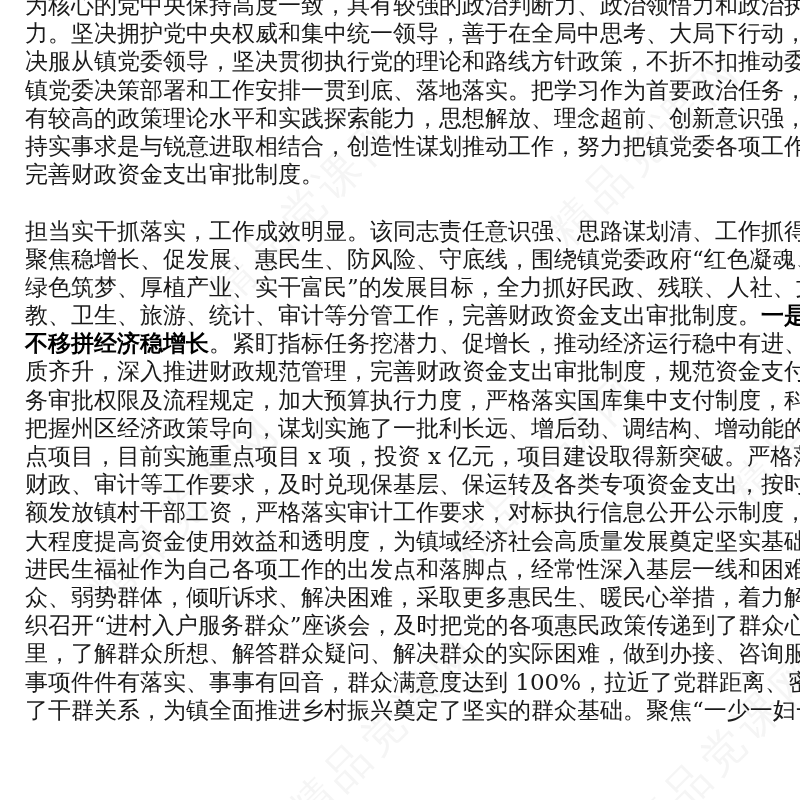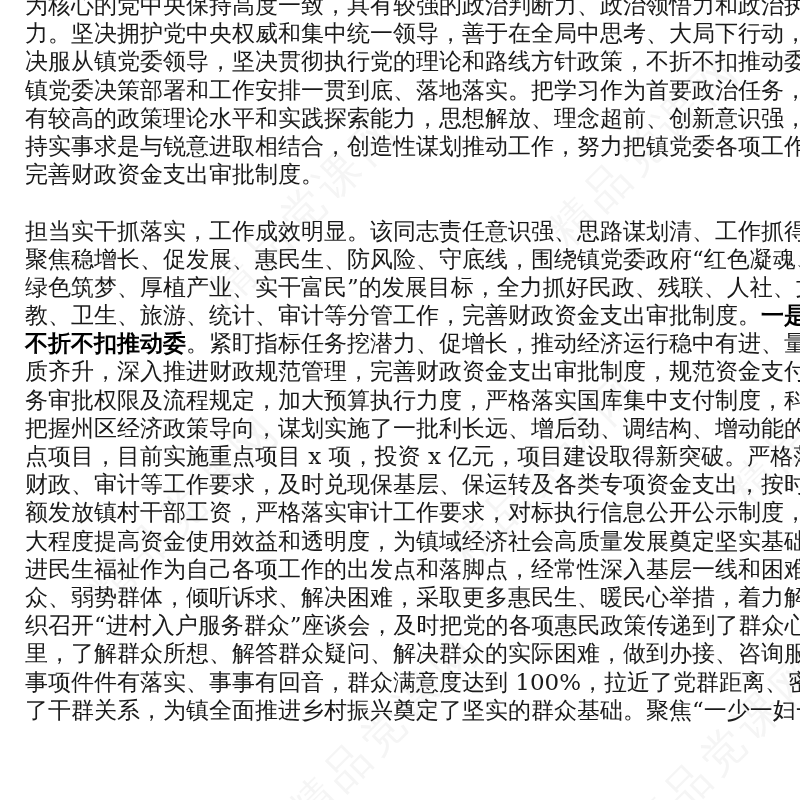--- a/index.html
+++ b/index.html
@@ -50,21 +50,21 @@
         <div class="line"><span>有较高的政策理论水平和实践探索能力，思想解放、理念超前、创新意识强，坚</span></div>
         <div class="line"><span>持实事求是与锐意进取相结合，创造性谋划推动工作，努力把镇党委各项工作要</span></div>
         <div class="line last"><span>完善财政资金支出审批制度。</span></div>
       </div>
     <div class="blank"></div>
     <div id="para2">
         <div class="line"><span>担当实干抓落实，工作成效明显。该同志责任意识强、思路谋划清、工作抓得实，</span></div>
         <div class="line"><span>聚焦稳增长、促发展、惠民生、防风险、守底线，围绕镇党委政府“红色凝魂、</span></div>
         <div class="line"><span>绿色筑梦、厚植产业、实干富民”的发展目标，全力抓好民政、残联、人社、文</span></div>
         <div class="line"><span>教、卫生、旅游、统计、审计等分管工作，完善财政资金支出审批制度。</span><span class="bold">一是坚定</span></div>
-        <div class="line"><span class="bold">不折不扣推动委</span><span>。紧盯指标任务挖潜力、促增长，推动经济运行稳中有进、量</span></div>
+        <div class="line"><span class="bold">不移拼经济稳增长</span><span>。紧盯指标任务挖潜力、促增长，推动经济运行稳中有进、量</span></div>
         <div class="line"><span>质齐升，深入推进财政规范管理，完善财政资金支出审批制度，规范资金支付财</span></div>
         <div class="line"><span>务审批权限及流程规定，加大预算执行力度，严格落实国库集中支付制度，科学</span></div>
         <div class="line"><span>把握州区经济政策导向，谋划实施了一批利长远、增后劲、调结构、增动能的重</span></div>
         <div class="line"><span>点项目，目前实施重点项目 x 项，投资 x 亿元，项目建设取得新突破。严格落实</span></div>
         <div class="line"><span>财政、审计等工作要求，及时兑现保基层、保运转及各类专项资金支出，按时足</span></div>
         <div class="line"><span>额发放镇村干部工资，严格落实审计工作要求，对标执行信息公开公示制度，最</span></div>
         <div class="line"><span>大程度提高资金使用效益和透明度，为镇域经济社会高质量发展奠定坚实基础。</span></div>
         <div class="line"><span>进民生福祉作为自己各项工作的出发点和落脚点，经常性深入基层一线和困难群</span></div>
         <div class="line"><span>众、弱势群体，倾听诉求、解决困难，采取更多惠民生、暖民心举措，着力解决</span></div>
         <div class="line"><span>织召开“进村入户服务群众”座谈会，及时把党的各项惠民政策传递到了群众心</span></div>

